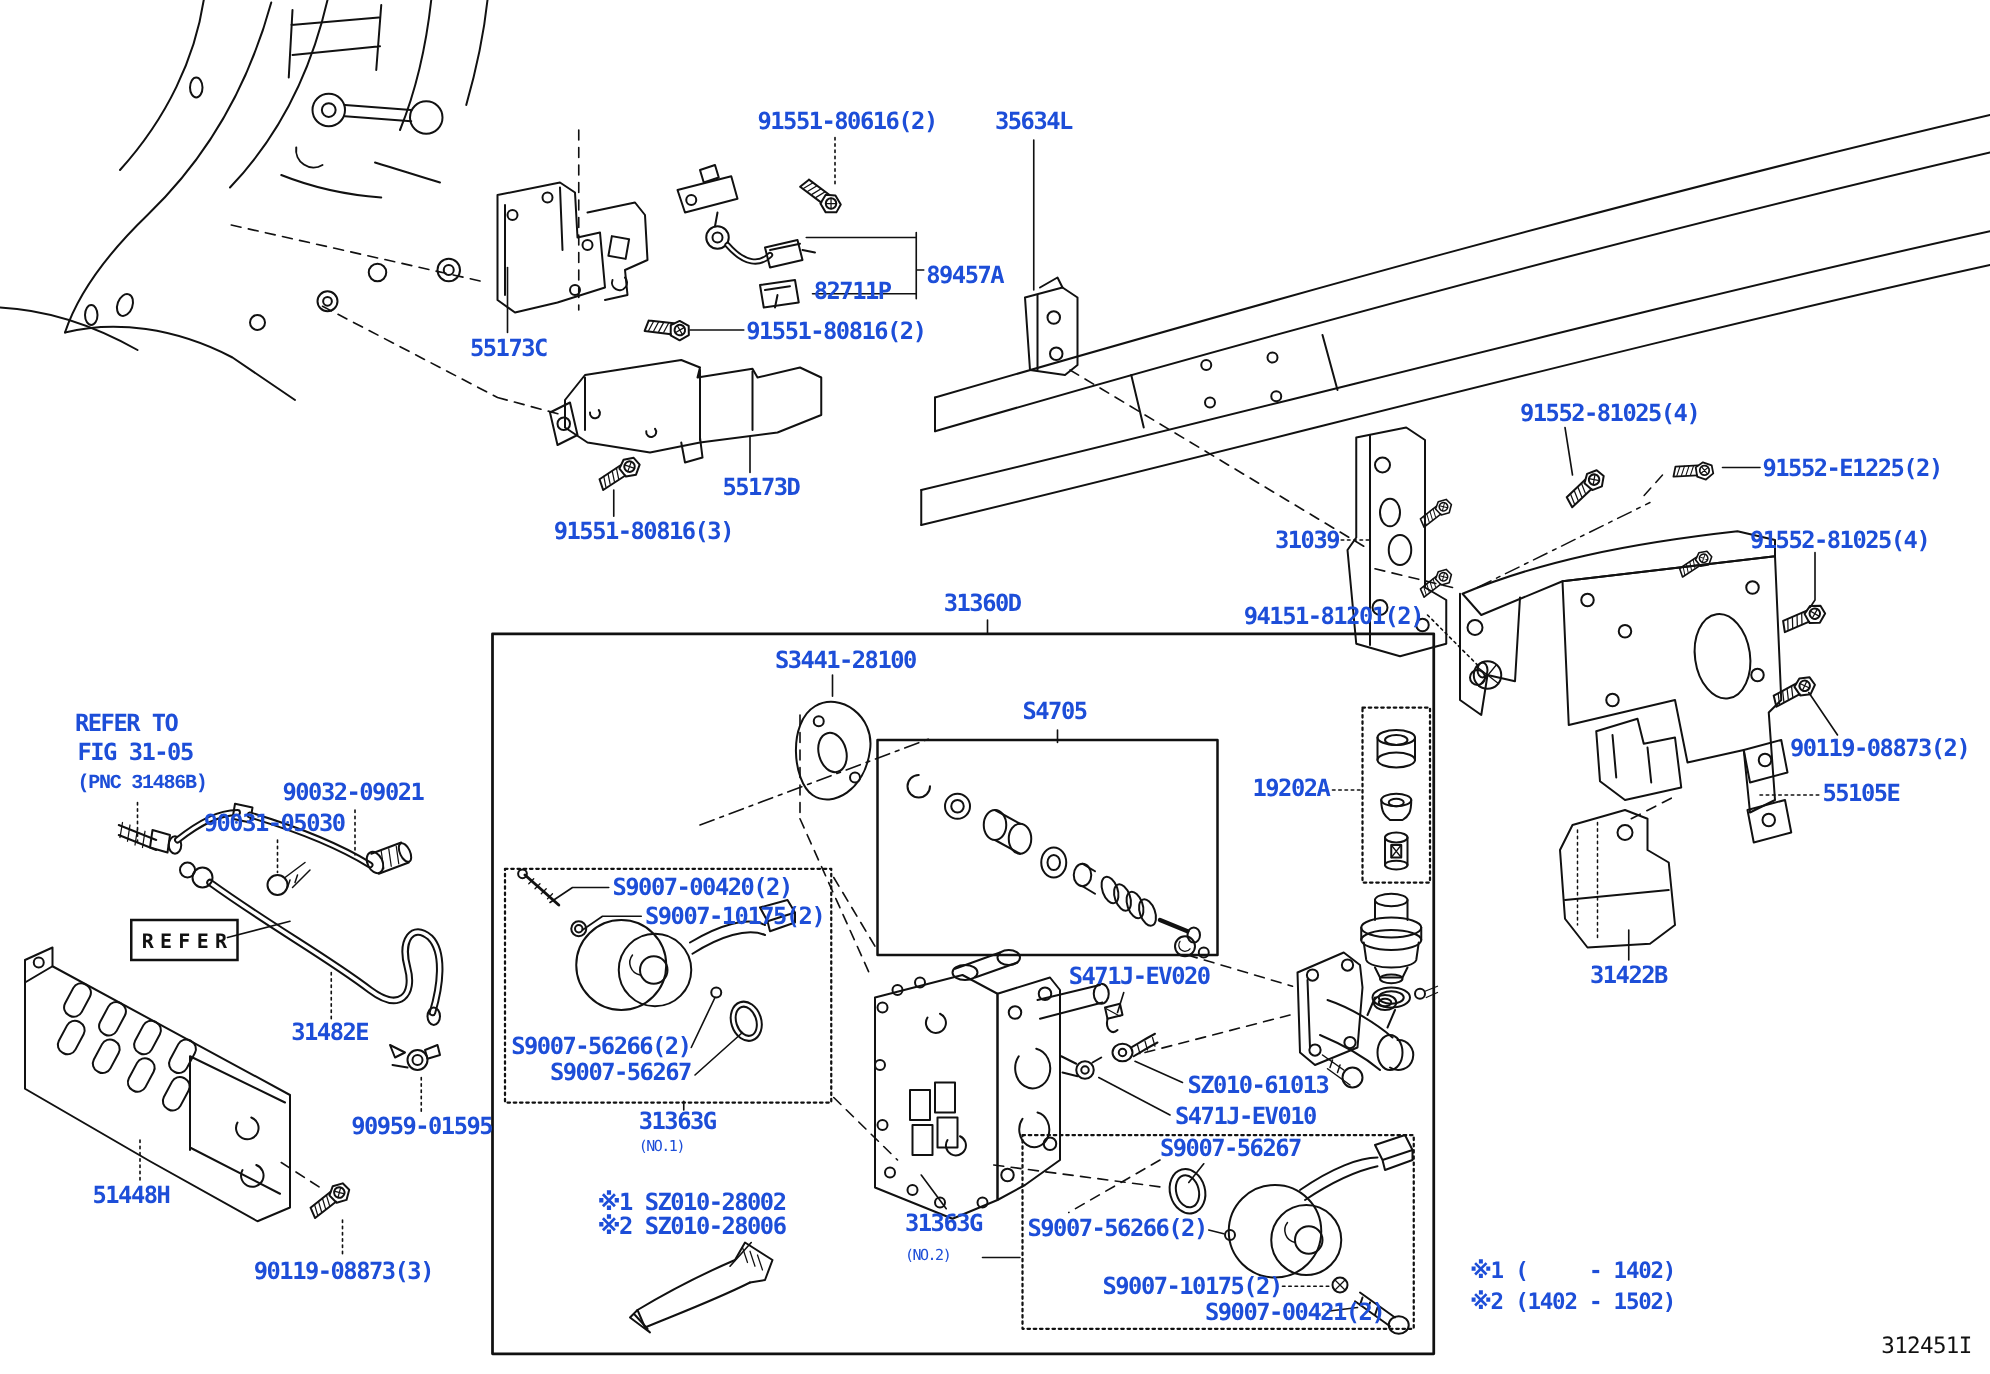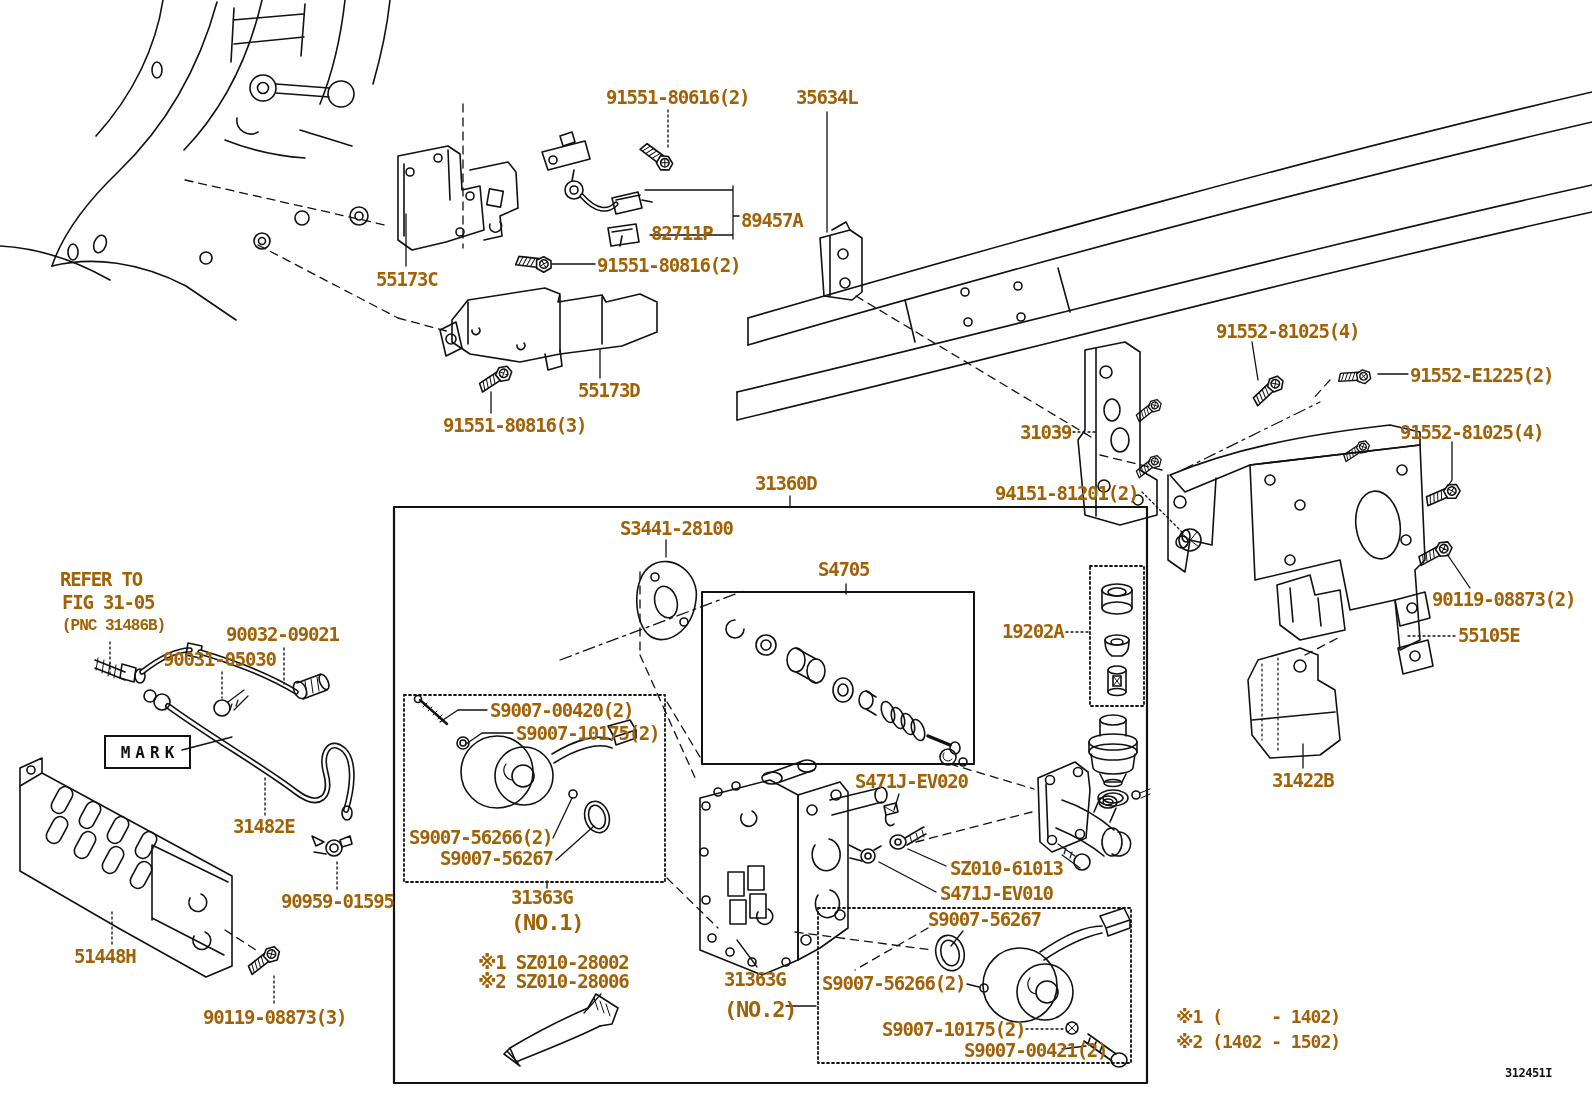--- a/index.html
+++ b/index.html
@@ -1,27 +1,27 @@
 <!DOCTYPE html>
 <html><head>
 <meta charset="utf-8">
 <style>
   html,body{margin:0;padding:0;background:#fff;}
   .stage{position:relative;width:1592px;height:1099px;background:#ffffff;overflow:hidden;
          font-family:"DejaVu Sans Mono","DejaVu Sans",monospace;color:#111;}
   svg.art{position:absolute;left:0;top:0;}
   .lbl{position:absolute;font-weight:bold;font-size:19px;line-height:1.05;
-       letter-spacing:-1.2px;white-space:pre;color:#a16207;text-align:center;}
+       letter-spacing:-1.2px;white-space:pre;color:#1d4ed8;text-align:center;}
   .lbl.sm{font-size:16px;letter-spacing:-1px;font-family:Liberation Mono, monospace;}
   .lbl.note{font-size:18px;letter-spacing:-1px;}
-  .lbl.plain{font-weight:bold;font-size:22px;}
+  .lbl.plain{font-weight:normal;font-size:12px;}
   .markbox{position:absolute;left:104px;top:735px;width:78px;height:30px;border:2px solid #111;
            display:flex;align-items:center;justify-content:center;font-size:16px;
            letter-spacing:5px;font-weight:bold;padding-left:5px;}
-  .idtag{position:absolute;font-size:12px;font-weight:bold;letter-spacing:-0.5px;text-align:center;}
+  .idtag{position:absolute;font-size:18px;font-weight:normal;letter-spacing:-0.5px;text-align:center;}
 </style>
 </head>
 <body>
 
 <div class="stage">
 
 <svg class="art" width="1592" height="1099" viewBox="0 0 1592 1099" fill="none" stroke="#111" stroke-width="1.6" stroke-linecap="round" stroke-linejoin="round">
   <defs>
     <g id="bolt">
       <path d="M2,-7 L10,-5 L12,2 L6,8 L-2,6 L-4,-2 Z"></path>
@@ -470,21 +470,21 @@
 <div class="lbl" style="left:1272px;top:771px">31422B</div>
 
 <div class="lbl" style="left:60px;top:570px">REFER TO</div>
 <div class="lbl" style="left:62px;top:593px">FIG 31-05</div>
 <div class="lbl sm" style="left:62px;top:618px">(PNC 31486B)</div>
 
 <div class="lbl" style="left:226px;top:625px">90032-09021</div>
 <div class="lbl" style="left:163px;top:650px">90031-05030</div>
 
 <div class="markbox">
-  <span>MARK</span>
+  <span>REFER</span>
 </div>
 
 <div class="lbl" style="left:233px;top:817px">31482E</div>
 <div class="lbl" style="left:281px;top:892px">90959-01595</div>
 <div class="lbl" style="left:74px;top:947px">51448H</div>
 <div class="lbl" style="left:203px;top:1008px">90119-08873(3)</div>
 
 <div class="lbl" style="left:490px;top:701px">S9007-00420(2)</div>
 <div class="lbl" style="left:516px;top:724px">S9007-10175(2)</div>
 <div class="lbl" style="left:409px;top:828px">S9007-56266(2)</div>

